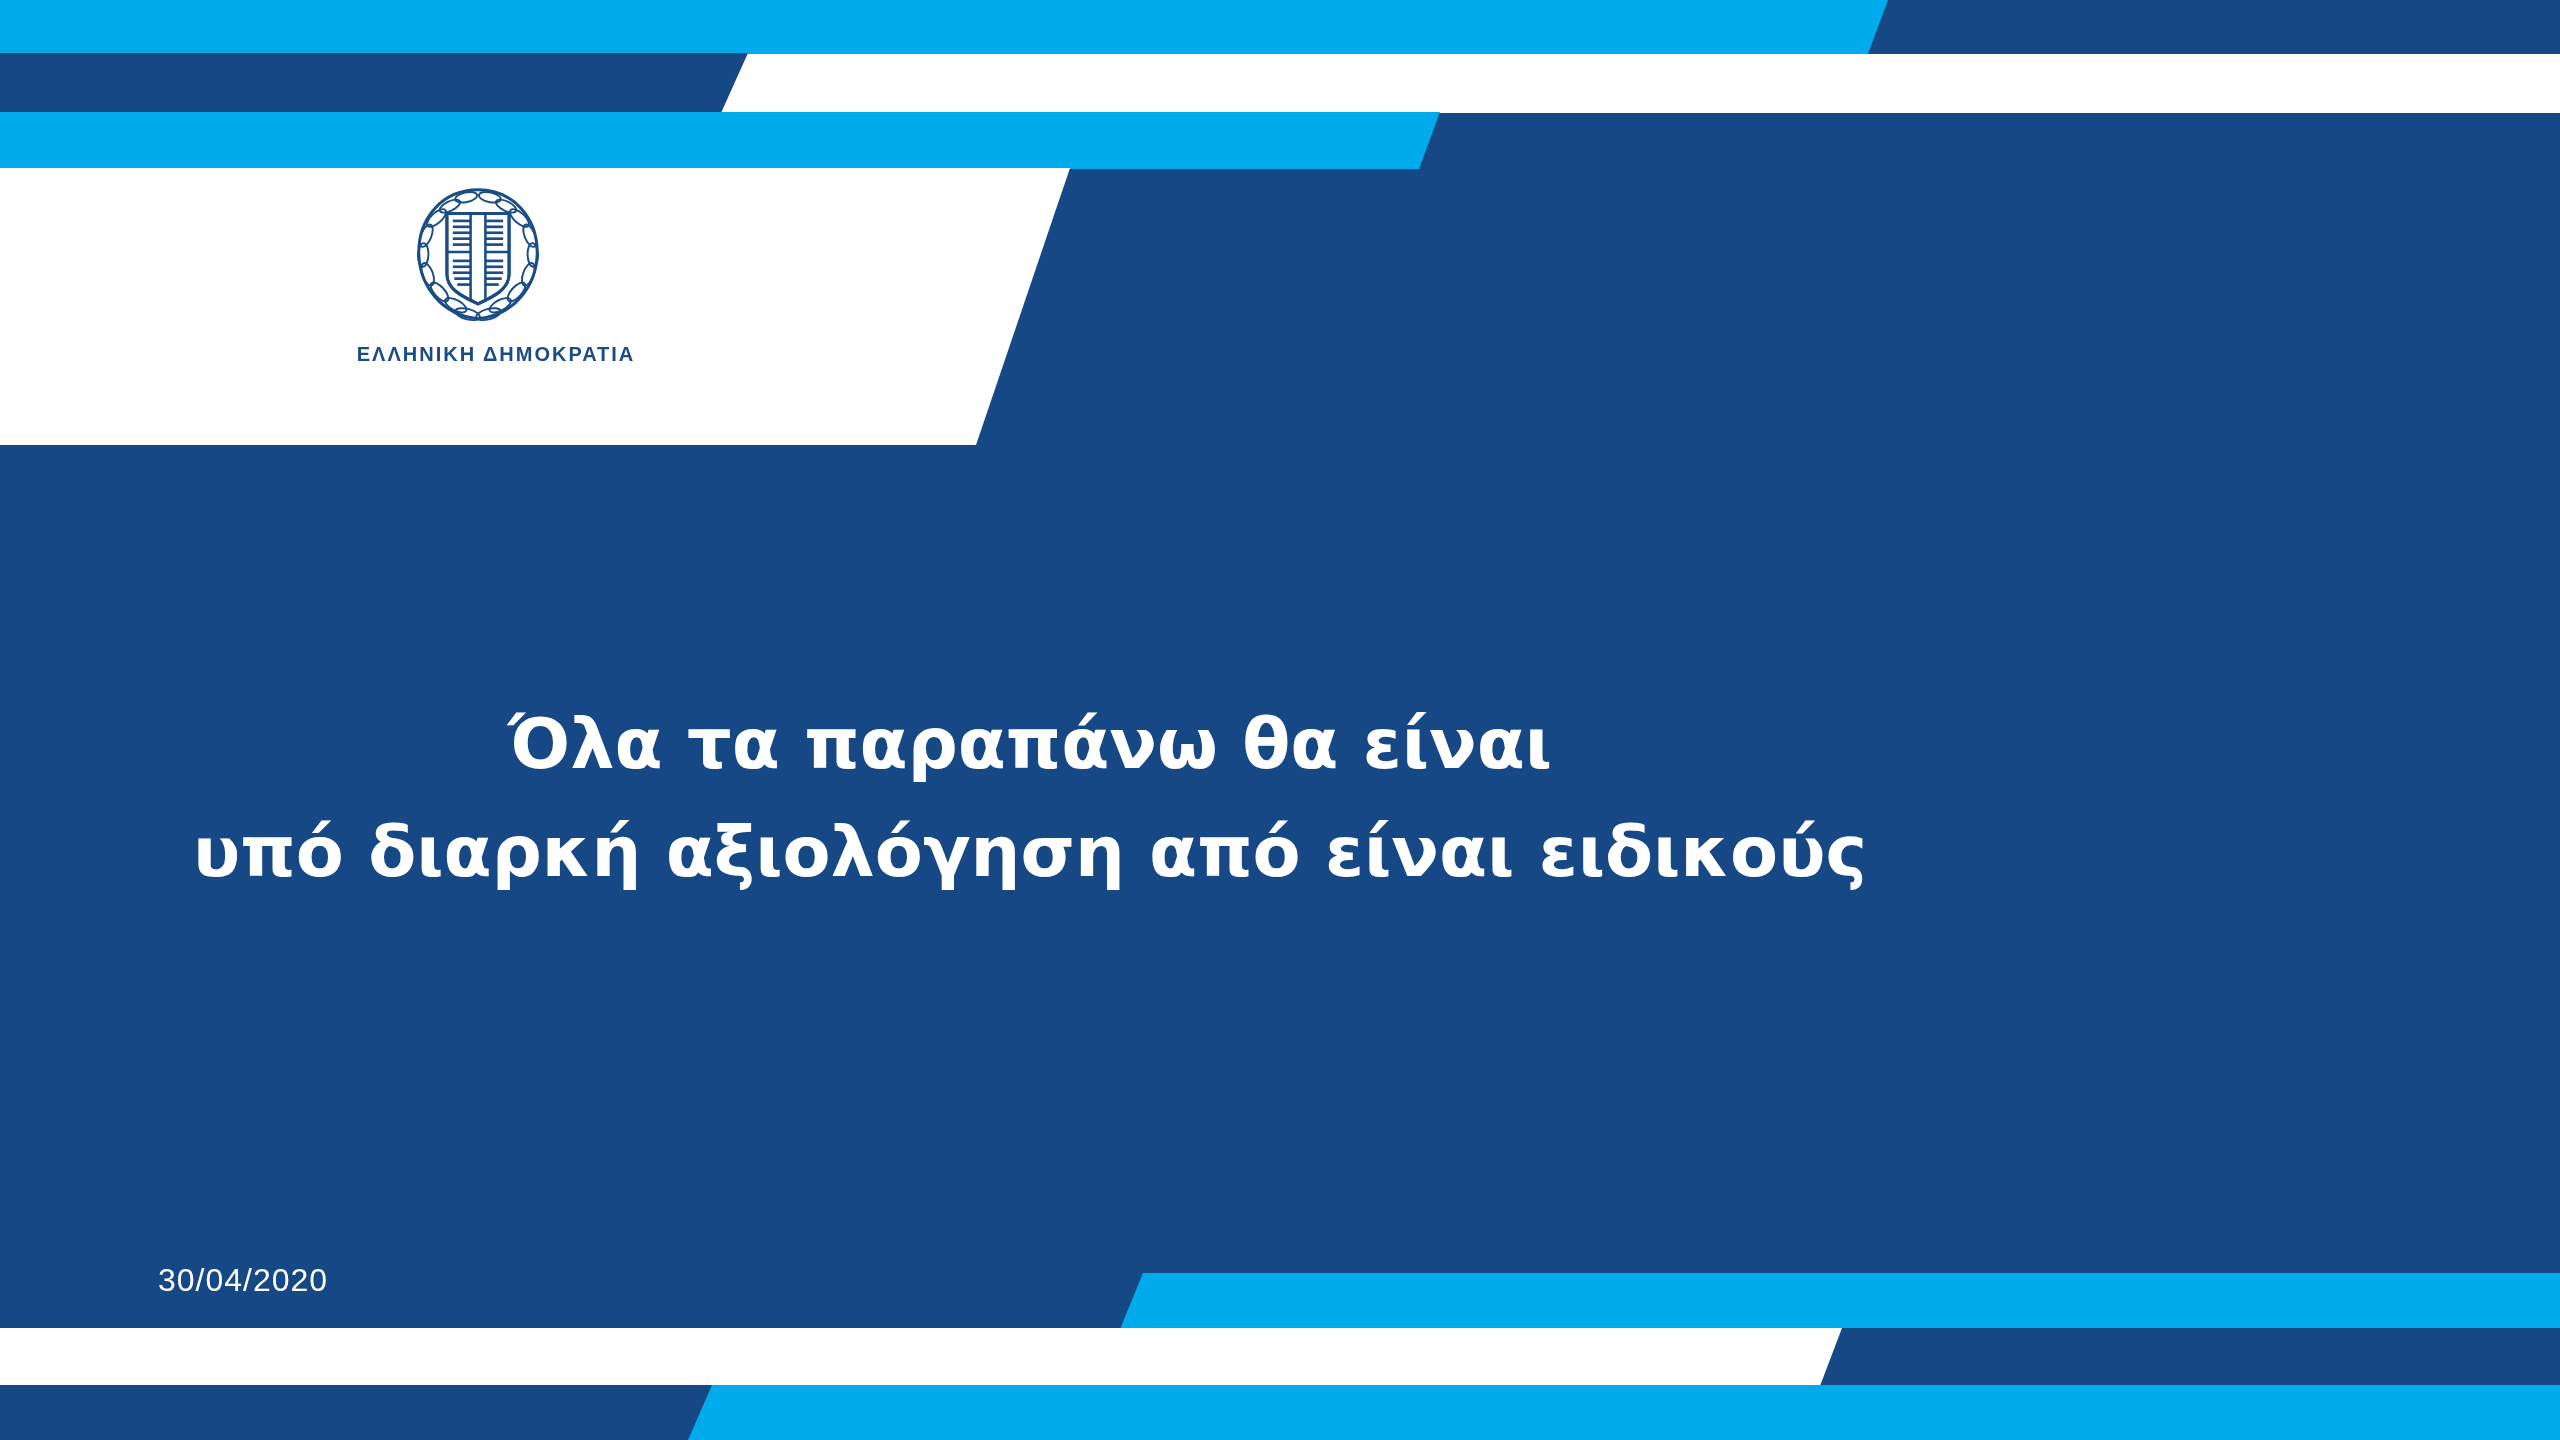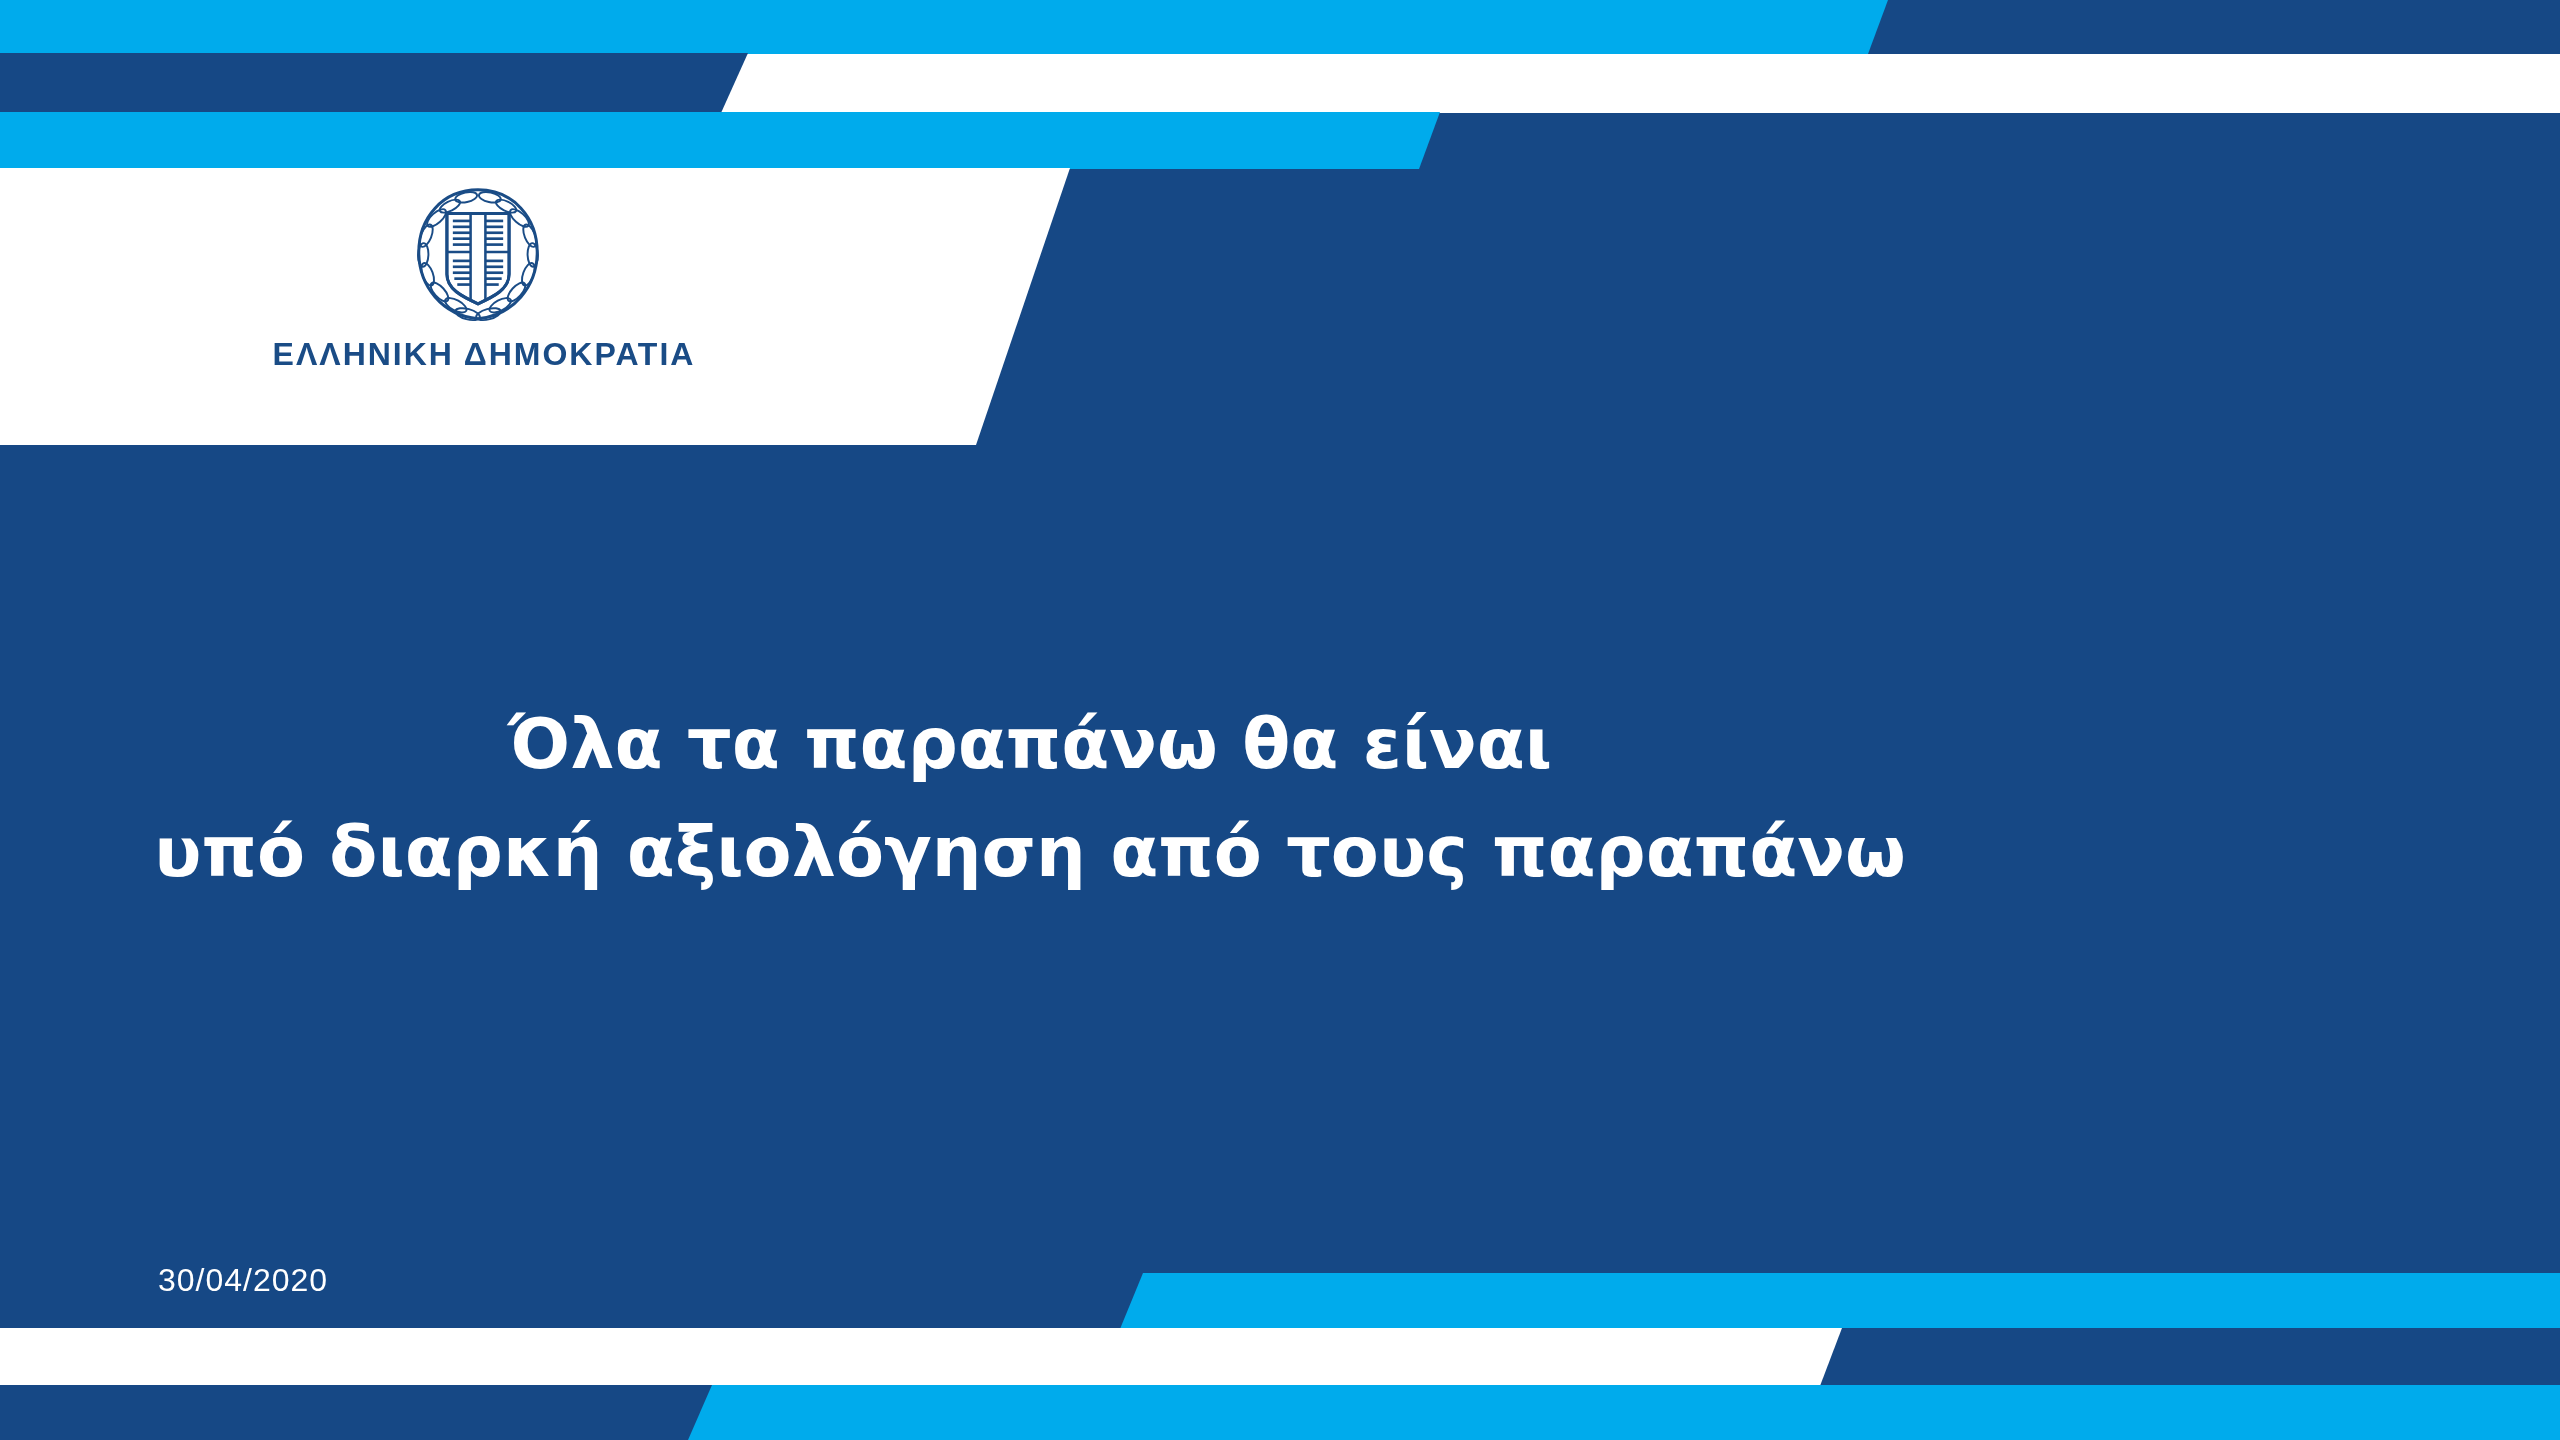--- a/index.html
+++ b/index.html
@@ -99,28 +99,28 @@
     position: absolute;
     left: 404px;
     top: 178px;
     width: 148px;
     height: 148px;
   }
   .emblem-wrap svg { display: block; width: 148px; height: 148px; }
 
   .org-lines {
     position: absolute;
-    left: 4px;
+    left: 16px;
     top: 335px;
     width: 960px;
     text-align: center;
     color: #1a4c86;
     font-family: "Liberation Sans", sans-serif;
     font-weight: bold;
-    font-size: 32px;
+    font-size: 20px;
     letter-spacing: 2.0px;
     line-height: 38px;
   }
   .org-line-1 { display: block; }
   .org-line-2 { display: block; }
 
   
   .title-block {
     position: absolute;
     left: 0;
@@ -232,21 +232,21 @@
                M90 100 L90 166 M110 100 L110 166" fill="none" stroke="#1a4c86" stroke-width="3.4"></path>
     </svg>
   </div>
 
   <div class="org-lines">
     <span class="org-line-1">ΕΛΛΗΝΙΚΗ ΔΗΜΟΚΡΑΤΙΑ</span>
   </div>
 
   <div class="title-block">
     <span class="title-line">Όλα τα παραπάνω θα είναι</span>
-    <span class="title-line">υπό διαρκή αξιολόγηση από τους παραπάνω</span>
+    <span class="title-line">υπό διαρκή αξιολόγηση από είναι ειδικούς</span>
   </div>
 
   <div class="slide-date">30/04/2020</div>
 
   <div class="deco bot-r1-cyan"></div>
   <div class="deco bot-white"></div>
   <div class="deco bot-navy-right"></div>
   <div class="deco bot-r2-cyan"></div>
   <div class="deco bot-r2-navy"></div>
 

